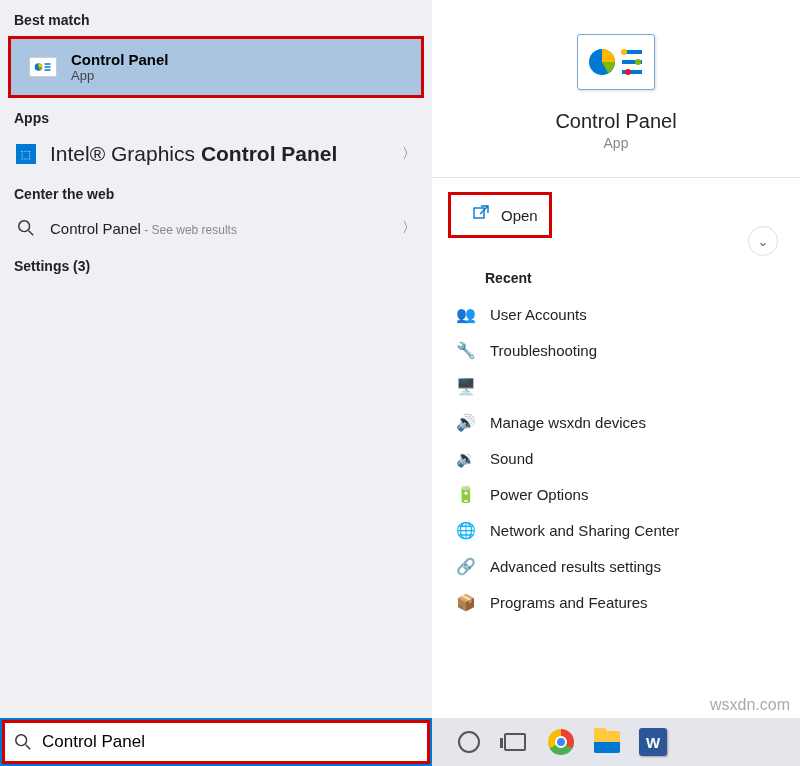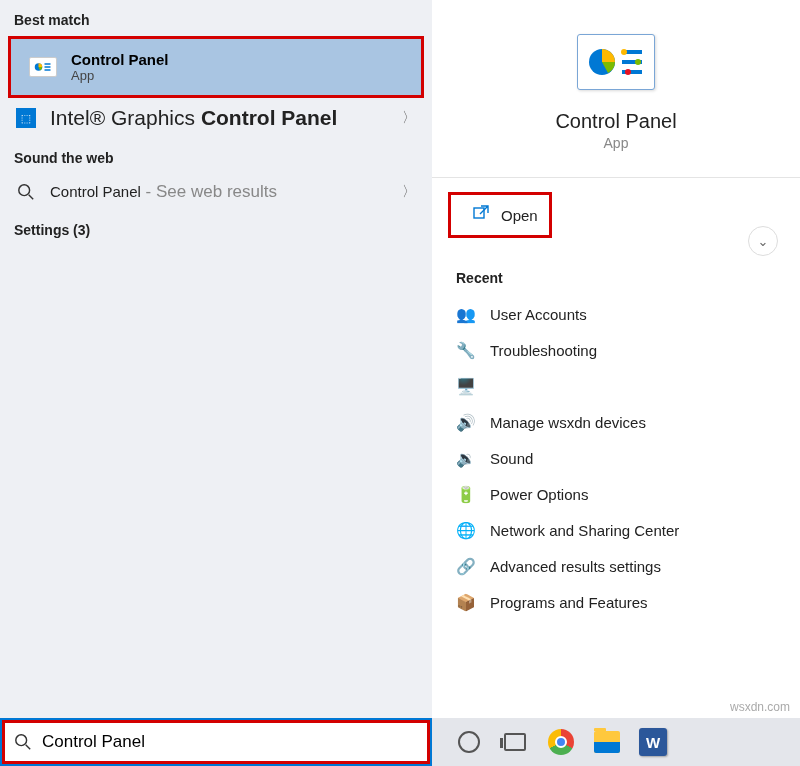--- a/index.html
+++ b/index.html
@@ -14,48 +14,48 @@
     .bm-title { font-weight:600; font-size:15px; color:#000; }
     .bm-sub { font-size:13px; color:#444; }
     .app-item, .web-item { display:flex; align-items:center; padding: 8px 16px; gap:14px; justify-content:space-between; }
     .app-item-left, .web-item-left { display:flex; align-items:center; gap:14px; }
     .intel-icon { width:20px; height:20px; background:#0078d4; display:flex; align-items:center; justify-content:center; color:#fff; font-size:11px; }
     .search-glyph { width:20px; height:20px; display:flex; align-items:center; justify-content:center; }
     .chevron { color:#666; font-size:14px; }
     .app-label { font-size:21px; color:#222; }
     .app-label b { font-weight:600; }
     .web-label { font-size:15px; color:#222; }
-    .web-sub { color:#888; font-size:17px; }
+    .web-sub { color:#888; font-size:12px; }
     .right-panel { flex:1; background:#fff; display:flex; flex-direction:column; }
     .detail-header { display:flex; flex-direction:column; align-items:center; padding: 34px 0 26px; border-bottom:1px solid #e4e4e4; }
     .cp-icon-large { width:78px; height:56px; background:#fff; border:1px solid #7aa6d6; border-radius:3px; box-shadow: 1px 1px 3px rgba(0,0,0,0.15); display:flex; align-items:center; justify-content:center; margin-bottom:20px; }
     .cp-icon-large svg { width:60px; height:40px; }
     .detail-title { font-size:20px; color:#222; }
     .detail-sub { font-size:14px; color:#888; margin-top:2px; }
     .actions { padding: 8px 0; position:relative; }
     .open-item { display:flex; align-items:center; gap:12px; padding: 10px 22px; border:3px solid #d30000; width:104px; margin:6px 16px; }
     .open-icon { color:#0078d4; }
     .open-label { font-size:15px; color:#222; }
     .expand-btn { position:absolute; right:22px; top:48px; width:30px; height:30px; border:1px solid #ddd; border-radius:50%; display:flex; align-items:center; justify-content:center; color:#666; font-size:13px; background:#fff; }
-    .recent-header { font-size:14px; font-weight:600; color:#222; padding: 18px 24px 10px; }
+    .recent-header { font-size:14px; font-weight:600; color:#222; padding: 18px 24px 10px; margin-left: 29px; }
     .recent-list { display:flex; flex-direction:column; }
     .recent-item { display:flex; align-items:center; gap:14px; padding: 8px 24px; font-size:15px; color:#222; }
     .ri-icon { width:20px; height:20px; display:flex; align-items:center; justify-content:center; font-size:16px; }
     .taskbar { position:absolute; bottom:0; left:0; width:800px; height:48px; background:#e4e6eb; display:flex; align-items:center; }
     .search-box { width:432px; height:48px; background:#fff; border:2px solid #0078d4; display:flex; align-items:center; padding:0 12px; gap:10px; outline:3px solid #d30000; outline-offset:-5px; }
     .search-input { border:none; outline:none; font-size:17px; flex:1; }
     .tb-icons { display:flex; align-items:center; gap:8px; padding-left:18px; }
     .tb-icon { width:38px; height:38px; display:flex; align-items:center; justify-content:center; font-size:20px; border-radius:2px; }
     .tb-chrome { background:radial-gradient(circle at 50% 50%, #fff 0 25%, transparent 25%), conic-gradient(#ea4335 0 120deg,#4caf50 120deg 240deg,#fbbc05 240deg 360deg); width:26px; height:26px; border-radius:50%; position:relative; }
     .tb-chrome::after { content:""; position:absolute; inset:7px; background:#4285f4; border-radius:50%; border:2px solid #fff; }
     .tb-explorer { width:26px; height:22px; background:#ffc83d; border-radius:2px; position:relative; }
     .tb-explorer::before { content:""; position:absolute; top:-3px; left:0; width:12px; height:3px; background:#ffc83d; border-radius:1px 1px 0 0; }
     .tb-explorer::after { content:""; position:absolute; bottom:0; left:0; width:26px; height:11px; background:#0078d4; border-radius:0 0 2px 2px; }
     .tb-word { width:28px; height:28px; background:#2b579a; border-radius:3px; color:#fff; display:flex; align-items:center; justify-content:center; font-weight:700; font-size:15px; box-shadow:1px 1px 2px rgba(0,0,0,0.3); }
-    .watermark { position:absolute; right:10px; bottom:52px; font-size:12px; color:#aaa; }
+    .watermark { position:absolute; right:10px; bottom:52px; font-size:16px; color:#aaa; }
     .cortana-ring { width:22px; height:22px; border:2px solid #555; border-radius:50%; }
     .taskview { width:22px; height:18px; border:2px solid #555; border-radius:2px; position:relative; }
     .taskview::after { content:""; position:absolute; left:-6px; top:3px; width:3px; height:10px; background:#555; }
   </style>
 </head>
 <body>
 
 <div class="container">
   <div class="left-panel">
     <div class="section-header">Best match</div>
@@ -68,28 +68,29 @@
             <rect x="14" y="3" width="8" height="2" fill="#0078d4"></rect>
             <rect x="14" y="7" width="8" height="2" fill="#0078d4"></rect>
             <rect x="14" y="11" width="8" height="2" fill="#0078d4"></rect>
           </svg>
       </div>
       <div class="bm-text">
         <div class="bm-title">Control Panel</div>
         <div class="bm-sub">App</div>
       </div>
     </div>
+    <div class="section-header">Apps</div>
     <div class="app-item">
       <div class="app-item-left">
         <div class="intel-icon">⬚</div>
         <div class="app-label"><span>Intel® Graphics </span><b>Control Panel</b></div>
       </div>
       <div class="chevron">〉</div>
     </div>
-    <div class="section-header">Sound the web</div>
+    <div class="section-header">Center the web</div>
     <div class="web-item">
       <div class="web-item-left">
         <div class="search-glyph">
           <svg width="18" height="18" viewBox="0 0 20 20">
               <circle cx="8" cy="8" r="6" fill="none" stroke="#333" stroke-width="1.6"></circle>
               <line x1="13" y1="13" x2="18" y2="18" stroke="#333" stroke-width="1.6"></line>
             </svg>
         </div>
         <div class="web-label"><span>Control Panel</span><span class="web-sub"> - See web results</span></div>
       </div>

